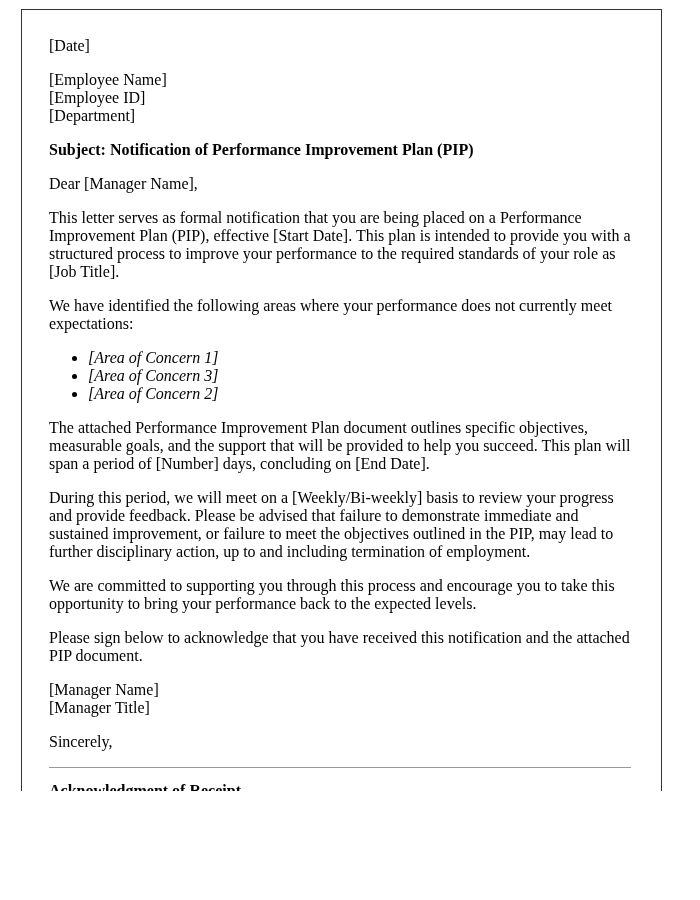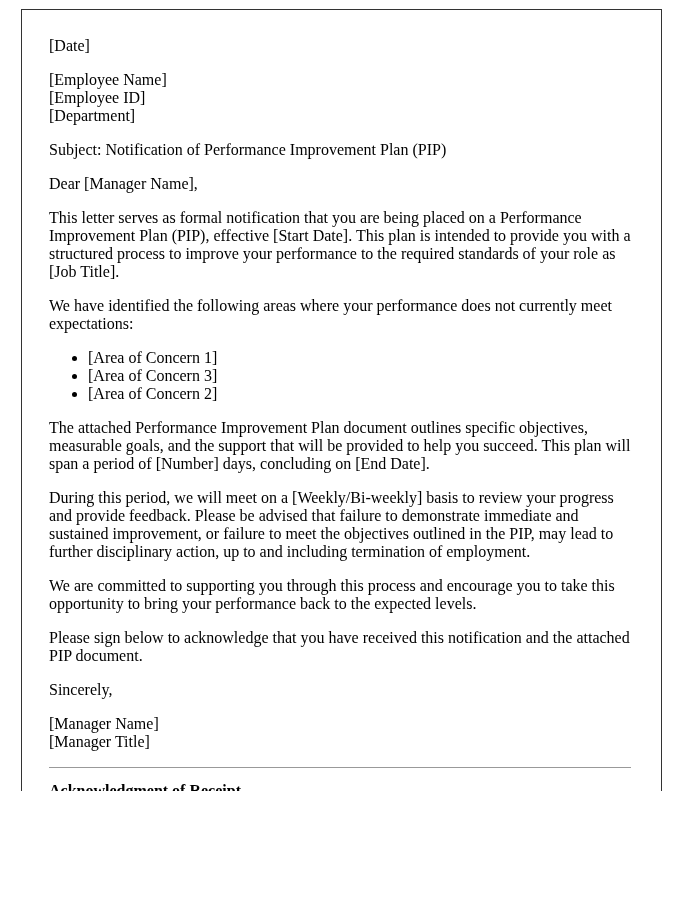--- a/index.html
+++ b/index.html
@@ -35,25 +35,26 @@
     border-bottom: none;
     padding: 27px 30px 0 27px;
     overflow: hidden;
     color: var(--text-color);
     font-size: 16px;
     line-height: 18px;
   }
   .page p {
     margin: 0 0 16px 0;
   }
-  .subject { font-weight: normal; }
+  .subject { font-weight: bold; }
   ul.concerns {
     margin: 10px 0 16px 0;
     padding-left: 39px;
     list-style: disc;
+    font-style: italic;
   }
   ul.concerns li {
     line-height: 18px;
   }
   hr.divider {
     border: none;
     border-top: 1px solid var(--divider-color);
     margin: 0 0 14px 0;
     height: 0;
   }
@@ -87,22 +88,22 @@
       </ul>
 
     <p>The attached Performance Improvement Plan document outlines specific objectives,<br>measurable goals, and the support that will be provided to help you succeed. This plan will<br>span a period of [Number] days, concluding on [End Date].</p>
 
     <p>During this period, we will meet on a [Weekly/Bi-weekly] basis to review your progress<br>and provide feedback. Please be advised that failure to demonstrate immediate and<br>sustained improvement, or failure to meet the objectives outlined in the PIP, may lead to<br>further disciplinary action, up to and including termination of employment.</p>
 
     <p>We are committed to supporting you through this process and encourage you to take this<br>opportunity to bring your performance back to the expected levels.</p>
 
     <p>Please sign below to acknowledge that you have received this notification and the attached<br>PIP document.</p>
 
+    <p>[Manager Name]<br>[Manager Title]</p>
+
     <p>Sincerely,</p>
-
-    <p>[Manager Name]<br>[Manager Title]</p>
 
     <hr class="divider">
 
     <p class="ack-heading">Acknowledgment of Receipt</p>
 
   </div>
 </div>
 
 </body></html>

